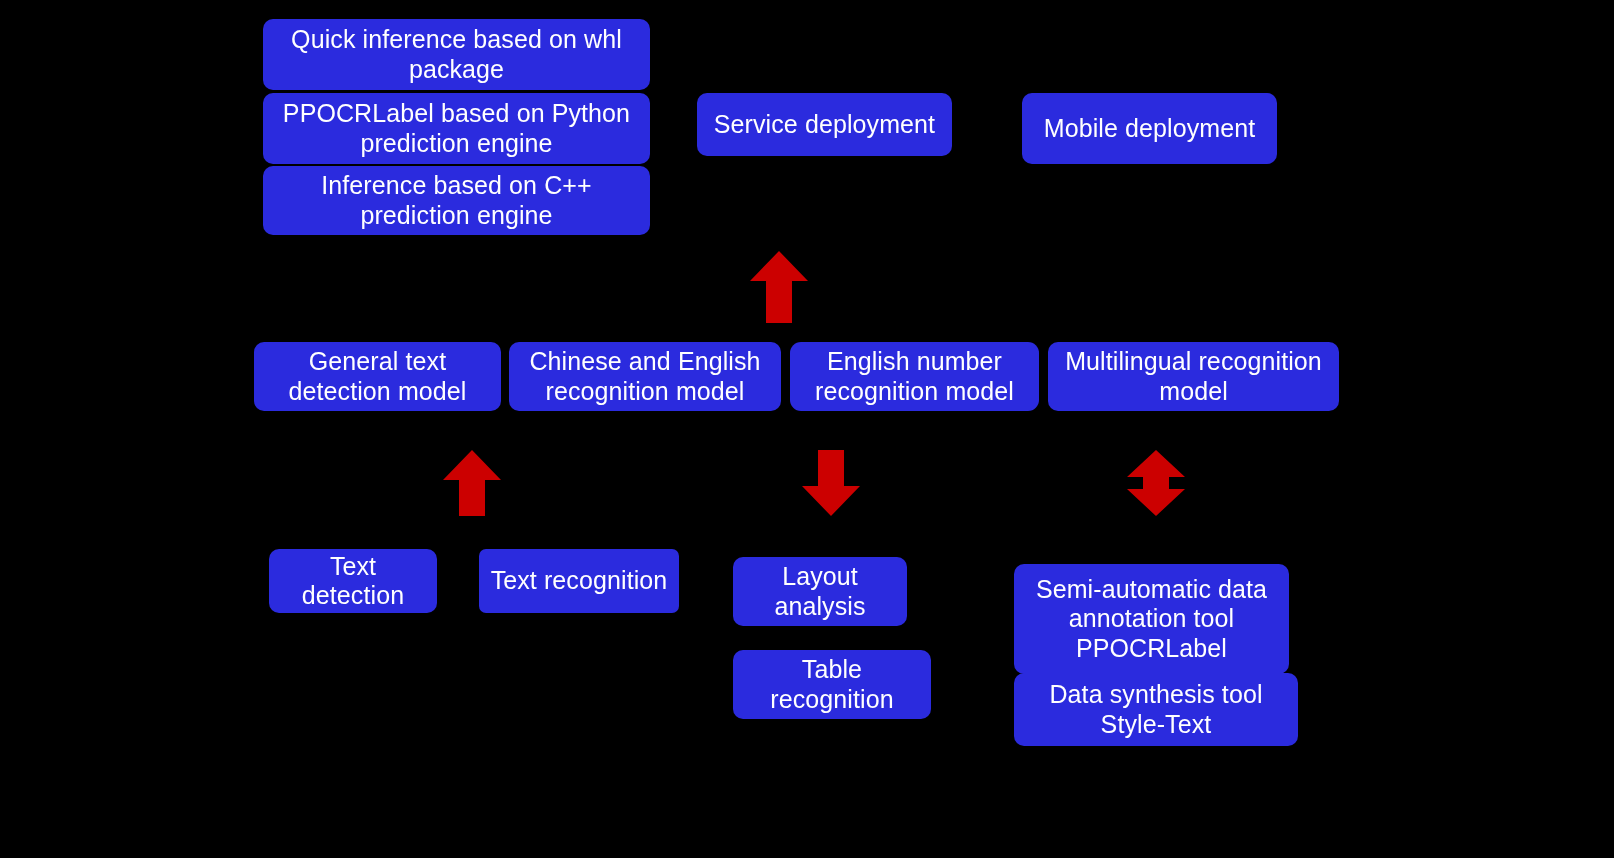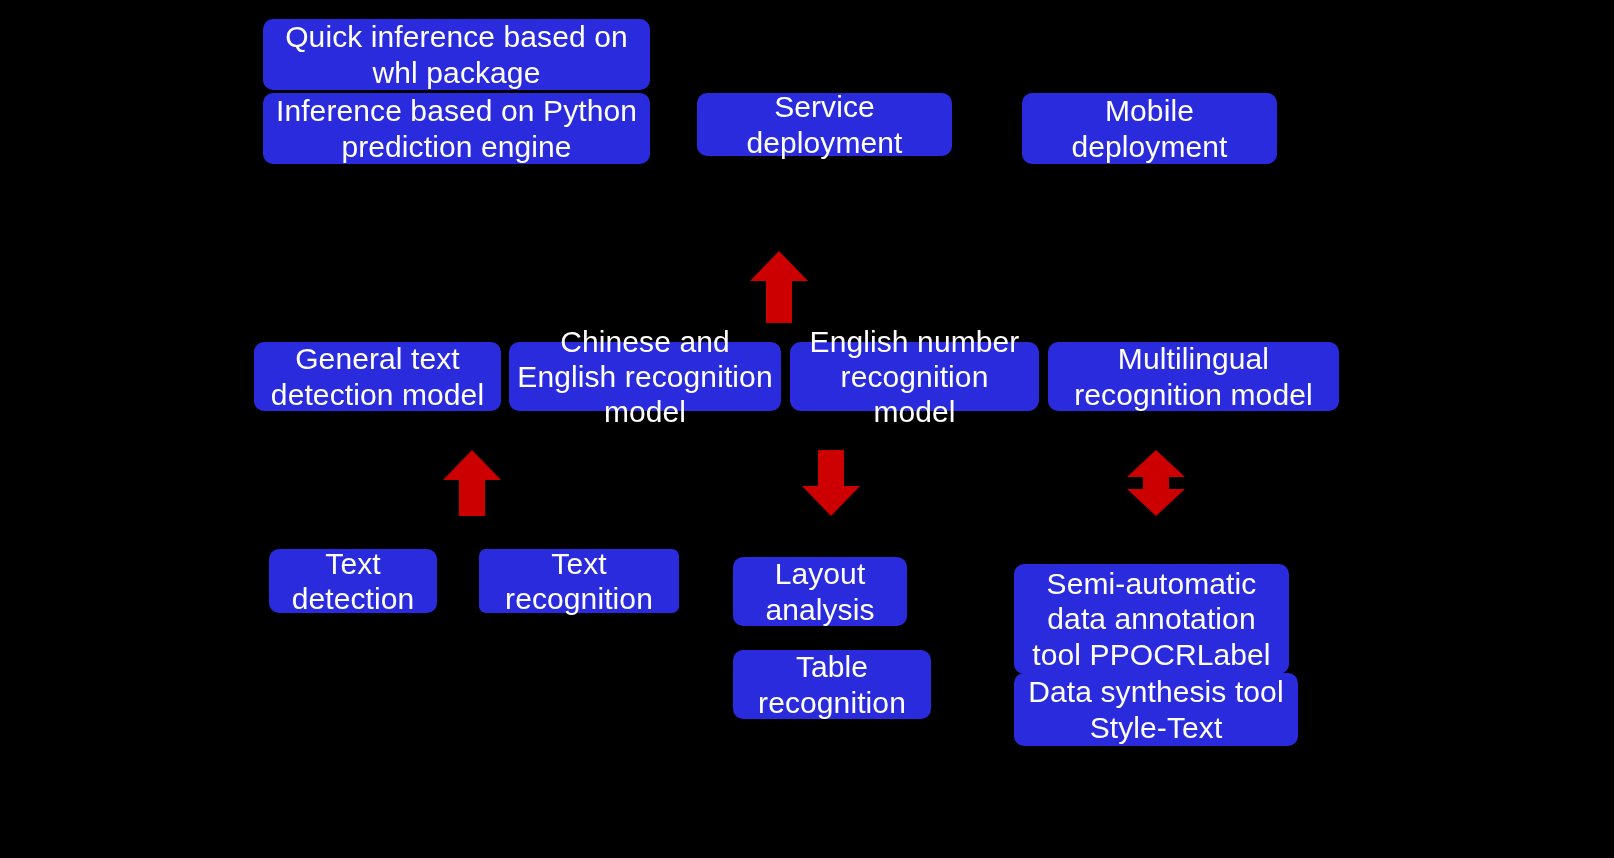--- a/index.html
+++ b/index.html
@@ -21,42 +21,43 @@
     position: absolute;
     box-sizing: border-box;
     background: #2B2BDE;
     color: #FFFFFF;
     border-radius: 10px;
     display: flex;
     align-items: center;
     justify-content: center;
     text-align: center;
     line-height: 1.17;
-    font-size: 30px;
+    font-size: 25px;
     padding: 2px 8px;
     white-space: pre-line;
     letter-spacing: 0.1px;
   }
   .arrow {
     position: absolute;
   }
   .arrow svg {
     display: block;
     overflow: visible;
   }
 </style>
 </head>
 <body>
 
 <div id="canvas">
 
   <div class="node" style="left:263px; top:19px; width:387px; height:71px;">Quick inference based on whl package</div>
 
-  <div class="node" style="left:263px; top:93px; width:387px; height:71px;">Inference based on Python prediction engine</div>
+  <div class="node" style="left:263px; top:93px; width:387px; height:71px;">PPOCRLabel based on Python prediction engine</div>
 
+  <div class="node" style="left:263px; top:166px; width:387px; height:69px;">Inference based on C++ prediction engine</div>
 
   <div class="node" style="left:697px; top:93px; width:255px; height:63px;">Service deployment</div>
 
   <div class="node" style="left:1022px; top:93px; width:255px; height:71px;">Mobile deployment</div>
 
   <div class="arrow" style="left:750px; top:251px; width:58px; height:72px;">
     <svg width="58" height="72" viewBox="0 0 58 72">
       <polygon points="29,0 58,30 42,30 42,72 16,72 16,30 0,30" fill="#CC0000"></polygon>
     </svg>
   </div>

